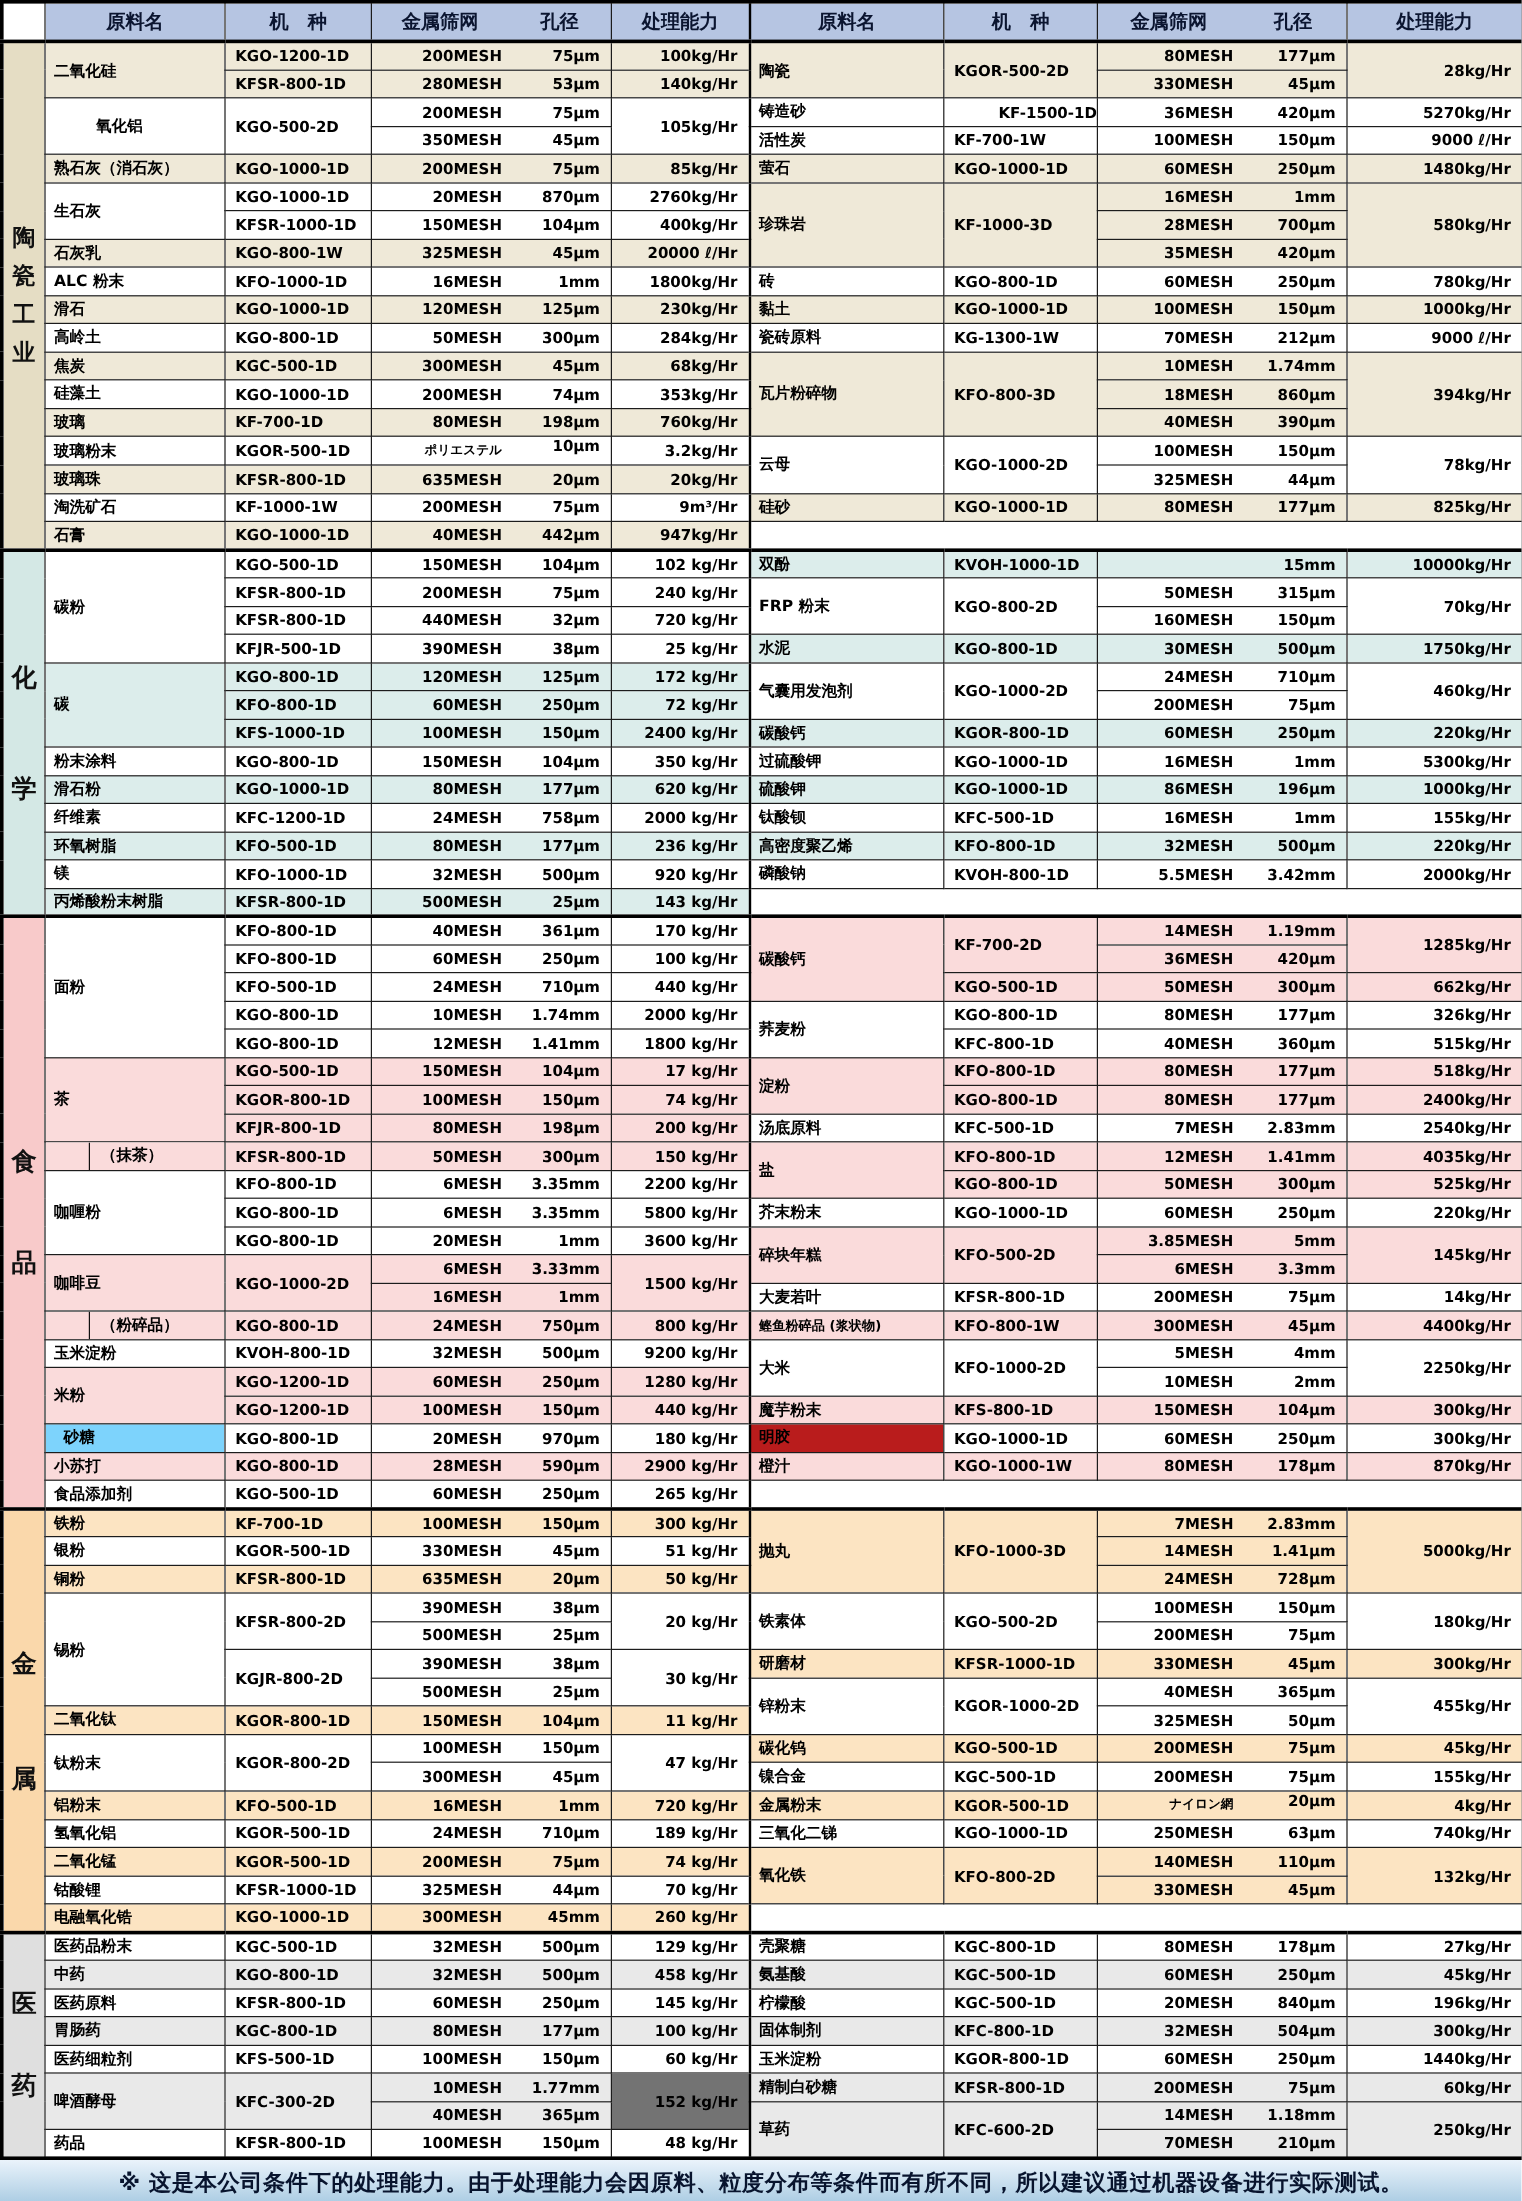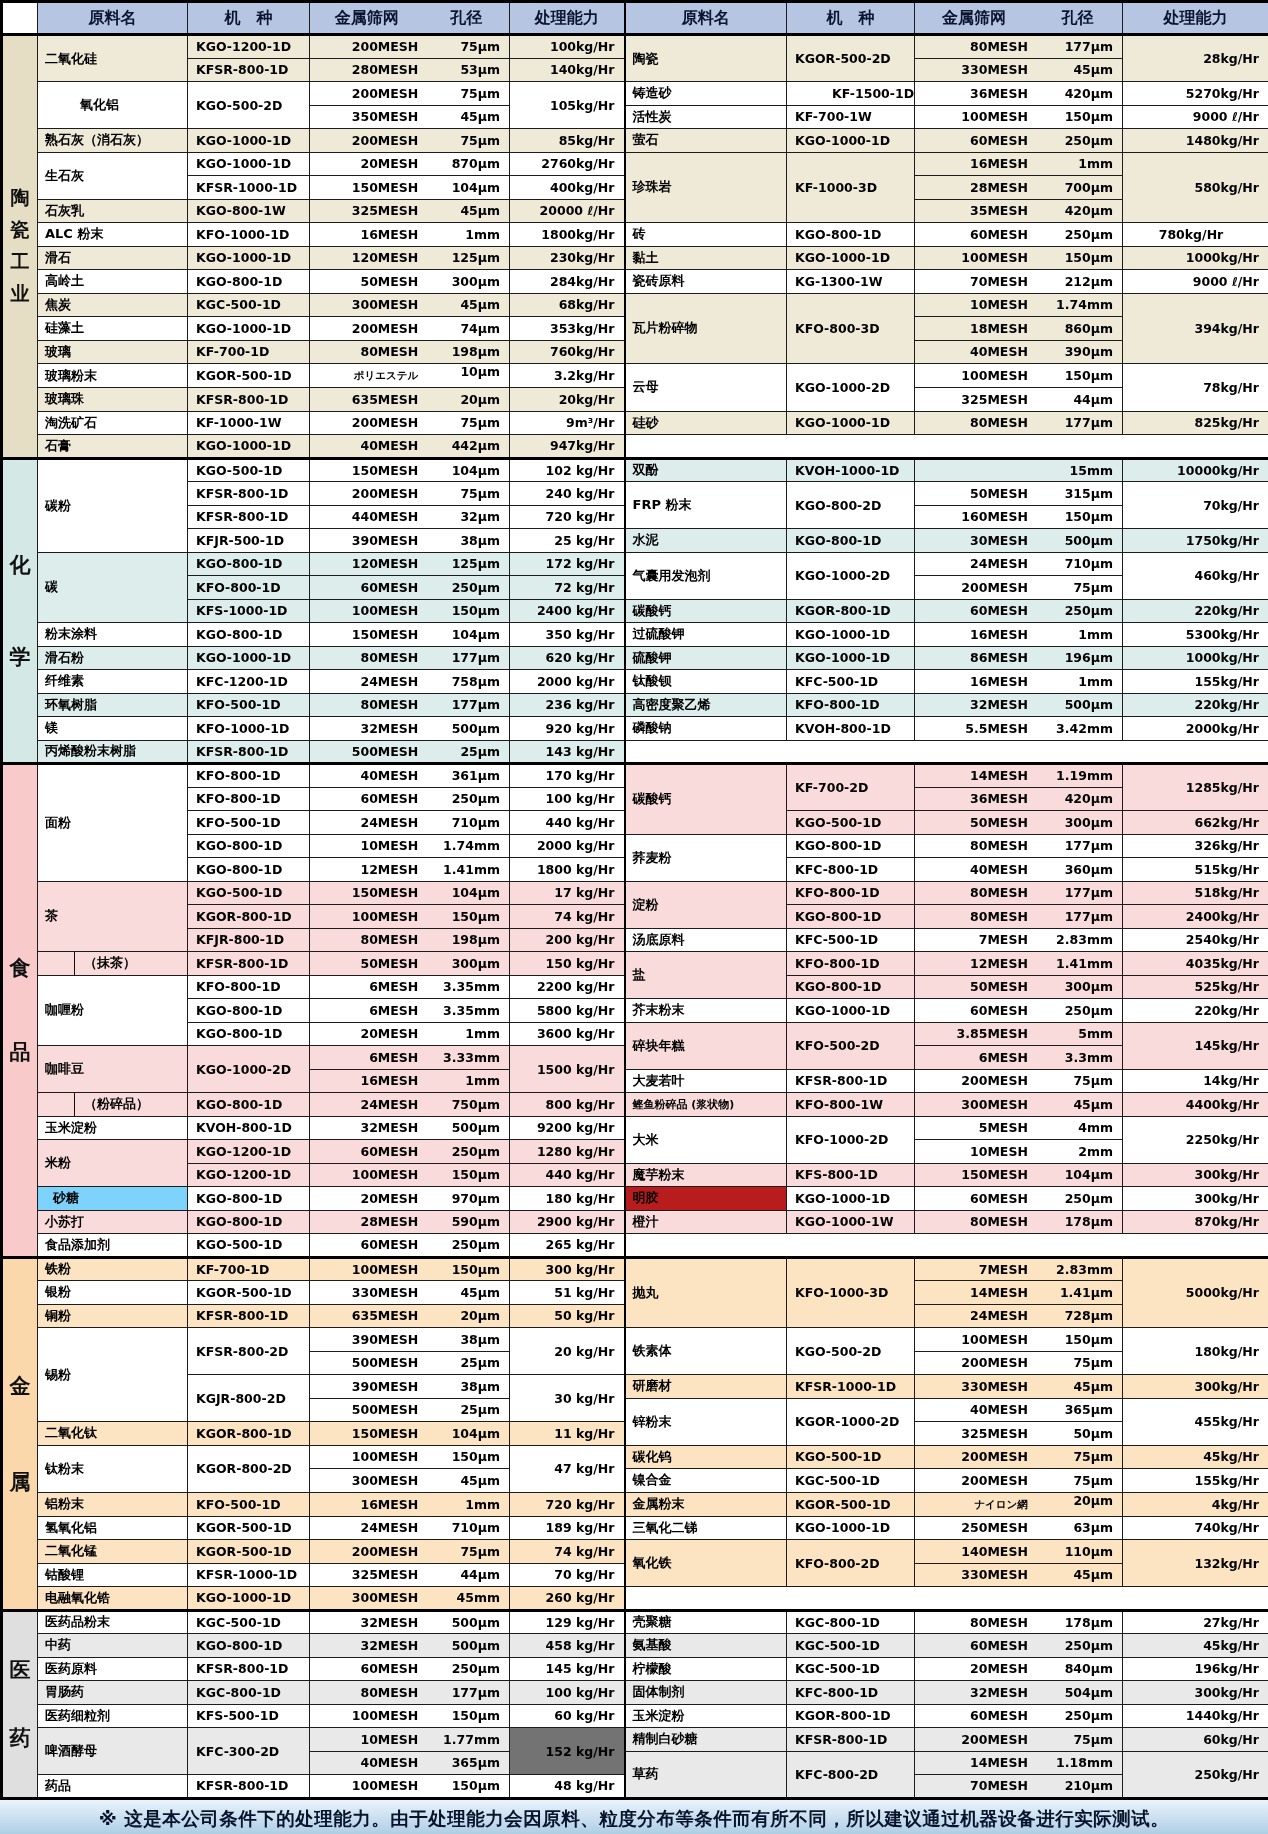--- a/index.html
+++ b/index.html
@@ -239,21 +239,21 @@
         </td>
         <td class="c-cap lc" rowspan="1" style="background: rgb(255, 255, 255);">1800kg/Hr</td>
         <td class="c-name rn" rowspan="1" style="background: rgb(255, 255, 255);">砖</td>
         <td class="c-mach" rowspan="1" style="background: rgb(255, 255, 255);">KGO-800-1D</td>
         <td class="c-mesh" style="background: rgb(255, 255, 255);">
           <div class="mw">
             <span class="m">60MESH</span>
             <span class="a">250μm</span>
           </div>
         </td>
-        <td class="c-cap" rowspan="1" style="background: rgb(255, 255, 255); text-align: center;">780kg/Hr</td>
+        <td class="c-cap" rowspan="1" style="background: rgb(255, 255, 255);">780kg/Hr</td>
       </tr>
       <tr>
         <td class="c-name" rowspan="1" style="background: rgb(239, 233, 216);">滑石</td>
         <td class="c-mach" rowspan="1" style="background: rgb(239, 233, 216);">KGO-1000-1D</td>
         <td class="c-mesh" style="background: rgb(239, 233, 216);">
           <div class="mw">
             <span class="m">120MESH</span>
             <span class="a">125μm</span>
           </div>
         </td>
@@ -1451,21 +1451,21 @@
         <td class="c-cap" rowspan="1" style="background: rgb(233, 233, 233);">60kg/Hr</td>
       </tr>
       <tr>
         <td class="c-mesh" style="background: rgb(233, 233, 233);">
           <div class="mw">
             <span class="m">40MESH</span>
             <span class="a">365μm</span>
           </div>
         </td>
         <td class="c-name rn" rowspan="2" style="background: rgb(233, 233, 233);">草药</td>
-        <td class="c-mach" rowspan="2" style="background: rgb(233, 233, 233);">KFC-800-2D</td>
+        <td class="c-mach" rowspan="2" style="background: rgb(233, 233, 233);">KFC-600-2D</td>
         <td class="c-mesh" style="background: rgb(233, 233, 233);">
           <div class="mw">
             <span class="m">14MESH</span>
             <span class="a">1.18mm</span>
           </div>
         </td>
         <td class="c-cap" rowspan="2" style="background: rgb(233, 233, 233);">250kg/Hr</td>
       </tr>
       <tr>
         <td class="c-name" rowspan="1" style="background: rgb(255, 255, 255);">药品</td>

